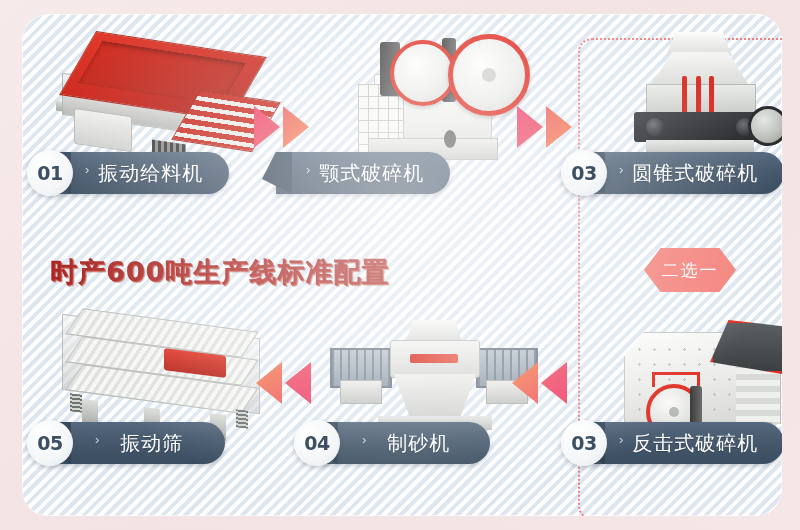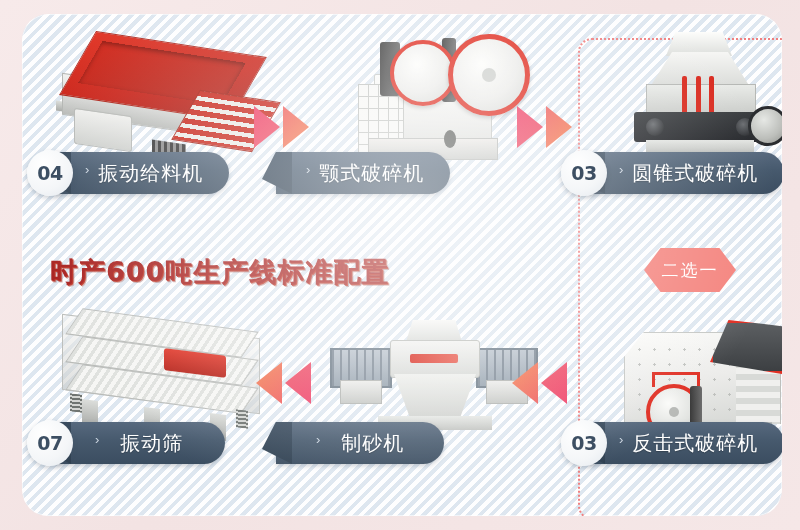--- a/index.html
+++ b/index.html
@@ -467,21 +467,21 @@
       <div class="chevshape l c2l" style="margin-left:3px;"></div>
     </div>
 
     <div id="choose">
       <span>二选一</span>
     </div>
 
     <div id="headline">时产600吨生产线标准配置</div>
 
     <div class="pill" style="left:5px;top:138px;">
-      <div class="num">04</div>
+      <div class="num">01</div>
       <div class="body">
         <span class="chev">›</span>
         <span class="txt">振动给料机</span>
       </div>
     </div>
 
     <div class="pill" style="left:272px;top:138px;">
       <div class="body">
         <span class="chev">›</span>
         <span class="txt">颚式破碎机</span>
@@ -498,28 +498,29 @@
 
     <div class="pill" style="left:539px;top:408px;">
       <div class="num">03</div>
       <div class="body">
         <span class="chev">›</span>
         <span class="txt">反击式破碎机</span>
       </div>
     </div>
 
     <div class="pill" style="left:272px;top:408px;">
+      <div class="num">04</div>
       <div class="body" style="padding:0 40px 0 40px;">
         <span class="chev">›</span>
         <span class="txt" style="margin-left:12px;">制砂机</span>
       </div>
     </div>
 
     <div class="pill" style="left:5px;top:408px;">
-      <div class="num">07</div>
+      <div class="num">05</div>
       <div class="body" style="padding:0 42px 0 40px;">
         <span class="chev">›</span>
         <span class="txt" style="margin-left:12px;">振动筛</span>
       </div>
     </div>
 
   </div>
 </div>
 
 </body></html>

